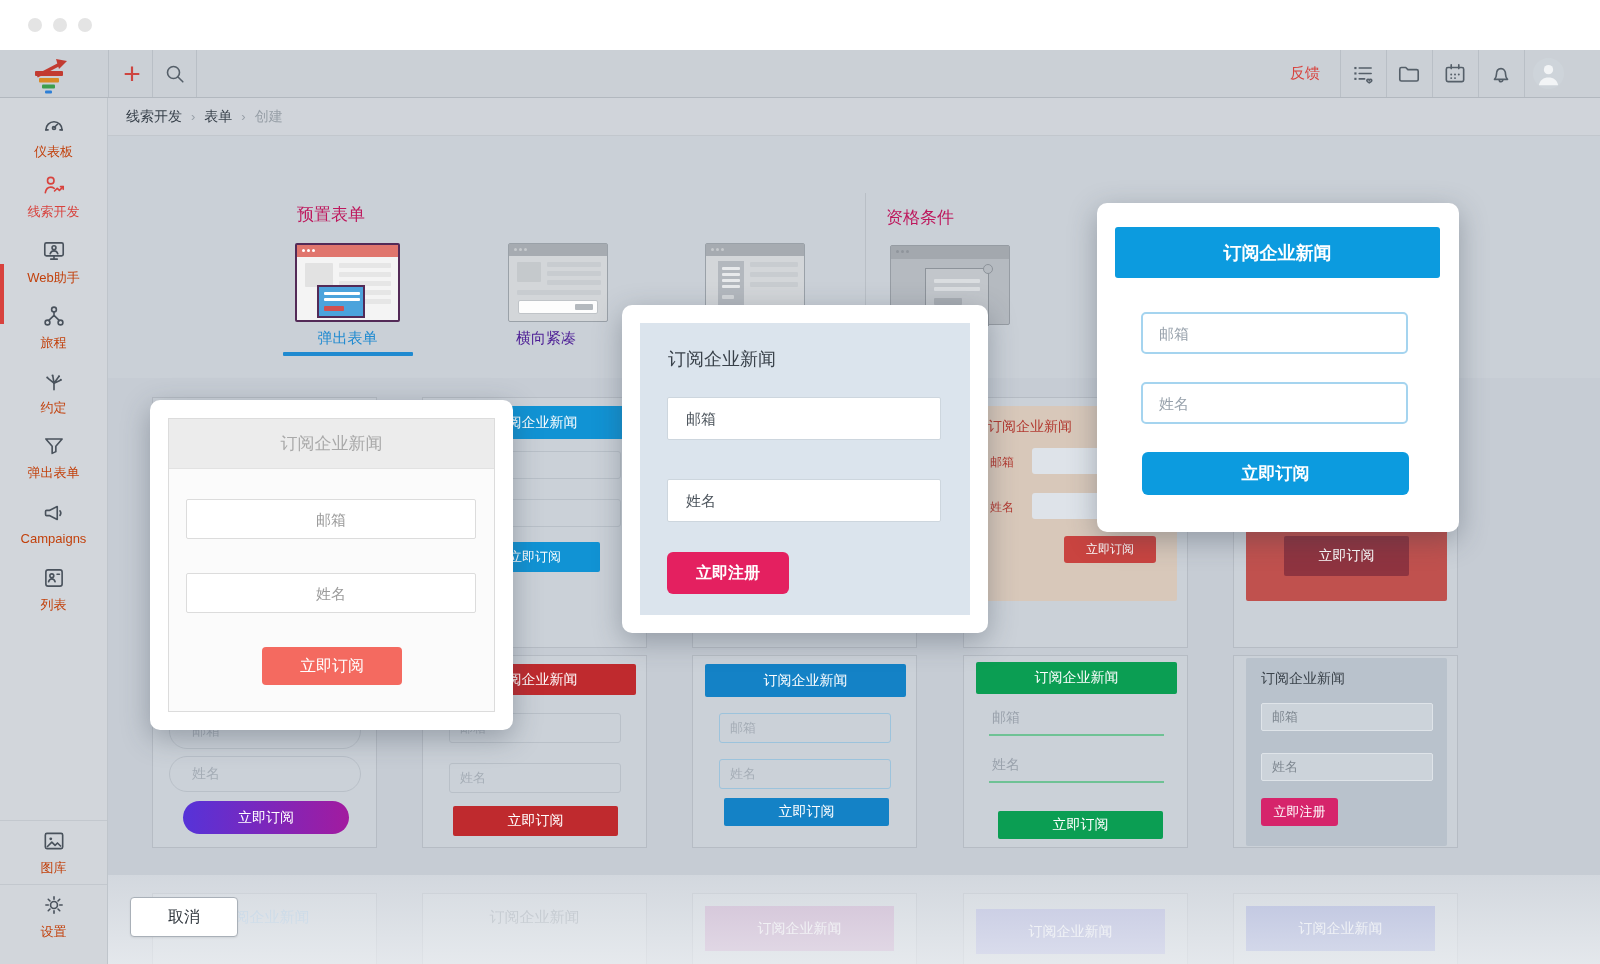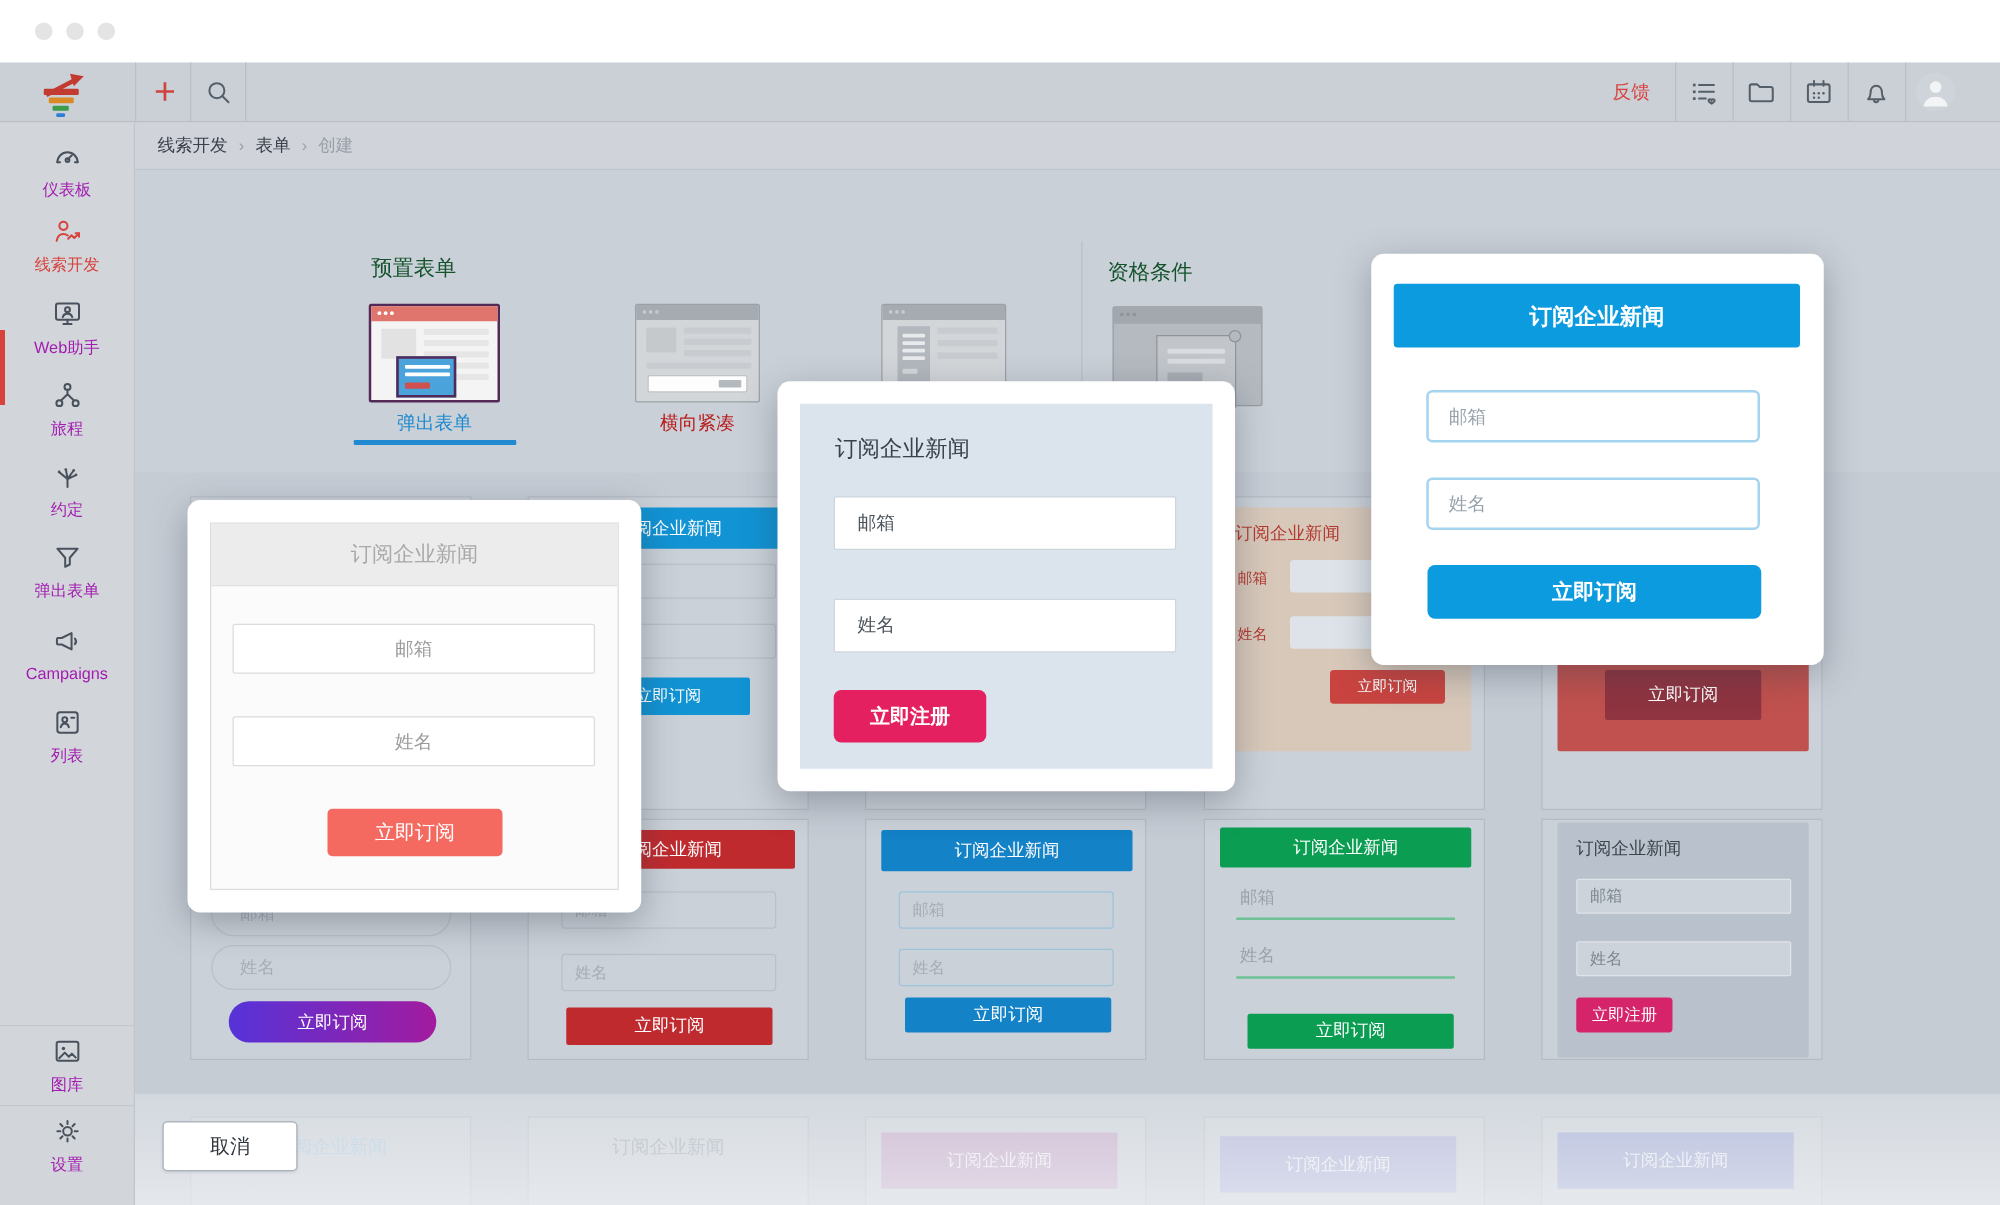--- a/index.html
+++ b/index.html
@@ -19,38 +19,38 @@
         font-size:30px;font-weight:300;color:#ce4540;cursor:pointer;}
   .searchcell{position:absolute;left:154px;top:0;width:42px;height:47px;display:flex;align-items:center;justify-content:center;cursor:pointer;}
   .feedback{position:absolute;left:1272px;top:0;width:66px;height:47px;display:flex;align-items:center;justify-content:center;
             color:#d8423d;font-size:15px;cursor:pointer;}
   .navicon{position:absolute;top:0;width:46px;height:47px;display:flex;align-items:center;justify-content:center;cursor:pointer;}
   .avatar{position:absolute;left:1533px;top:8px;width:31px;height:31px;border-radius:50%;background:#ced4da;overflow:hidden;cursor:pointer;}
 
   
   .sidebar{position:absolute;left:0;top:98px;width:108px;height:866px;background:#d2d6db;border-right:1px solid #bfc5cb;}
   .side-item{position:absolute;left:0;width:100%;display:flex;flex-direction:column;align-items:center;gap:5px;
-             font-size:13px;color:#a21caf;cursor:pointer;}
+             font-size:13px;color:#c2410c;cursor:pointer;}
   .side-item.active{color:#d8423d;}
   .active-bar{position:absolute;left:0;top:166px;width:4px;height:60px;background:#d8423d;}
   .side-sep{position:absolute;left:0;width:100%;height:1px;background:#c3c8ce;}
 
   
   .main{position:absolute;left:108px;top:98px;right:0;bottom:0;background:#cad0d7;}
   .crumb-row{position:absolute;left:0;top:0;right:0;height:38px;background:#d0d4da;border-bottom:1px solid #c2c7cd;
              display:flex;align-items:center;padding-left:18px;font-size:14px;gap:9px;}
   .crumb{color:#39424c;cursor:pointer;}
   .crumb.dim{color:#98a0a8;}
   .crumb-sep{color:#98a0a8;font-size:13px;}
   .title-row{position:absolute;left:0;top:38px;right:0;height:45px;background:#d3d7dc;border-bottom:1px solid #c3c9cf;
              display:flex;align-items:center;padding-left:20px;}
   .page-title{font-size:20px;font-weight:bold;color:#2a323b;}
   .content{position:absolute;left:0;top:83px;right:0;bottom:0;background:#cad0d7;}
 
-  .sec-title{position:absolute;font-size:17px;color:#14532d;font-weight:500;}
+  .sec-title{position:absolute;font-size:17px;color:#be185d;font-weight:500;}
   .sec-div{position:absolute;left:757px;top:12px;width:1px;height:155px;background:#b9bfc6;}
 
   
   .thumb{position:absolute;border-radius:2px;cursor:pointer;}
   .tbar{position:absolute;left:0;top:0;width:100%;height:12px;}
   .tdots{position:absolute;left:5px;top:4px;display:flex;gap:2px;}
   .tdots i{width:3px;height:3px;border-radius:50%;display:block;}
   .tline{position:absolute;border-radius:1px;}
   .thumb-label{position:absolute;font-size:15px;text-align:center;}
   .thumb-underline{position:absolute;height:4px;background:#1f8ad0;border-radius:1px;}
@@ -355,21 +355,21 @@
         </div>
         <div class="tline" style="left:8px;top:18px;width:24px;height:20px;background:#c5c9cc"></div>
         <div class="tline" style="left:38px;top:18px;width:54px;height:5px;background:#c8ccd0"></div>
         <div class="tline" style="left:38px;top:27px;width:54px;height:5px;background:#c8ccd0"></div>
         <div class="tline" style="left:38px;top:36px;width:54px;height:5px;background:#c8ccd0"></div>
         <div class="tline" style="left:8px;top:46px;width:84px;height:5px;background:#c8ccd0"></div>
         <div style="position:absolute;left:9px;top:56px;width:80px;height:14px;background:#fdfdfd;border:1px solid #c0c4c8;border-radius:2px;">
           <div class="tline" style="left:56px;top:3px;width:18px;height:6px;background:#b4b9be"></div>
         </div>
       </div>
-      <div class="thumb-label" style="left:392px;top:148px;width:116px;color:#b91c1c">横向紧凑</div>
+      <div class="thumb-label" style="left:380px;top:148px;width:116px;color:#4c1d95">横向紧凑</div>
 
       <div class="thumb" style="left:597px;top:62px;width:100px;height:79px;border:1.5px solid #9aa1a8;background:#d3d6d9;">
         <div class="tbar" style="background:#a6abb1">
           <span class="tdots">
               <i style="background:#c6cacd"></i>
               <i style="background:#c6cacd"></i>
               <i style="background:#c6cacd"></i>
             </span>
         </div>
         <div style="position:absolute;left:12px;top:17px;width:26px;height:56px;background:#b3b8be">

